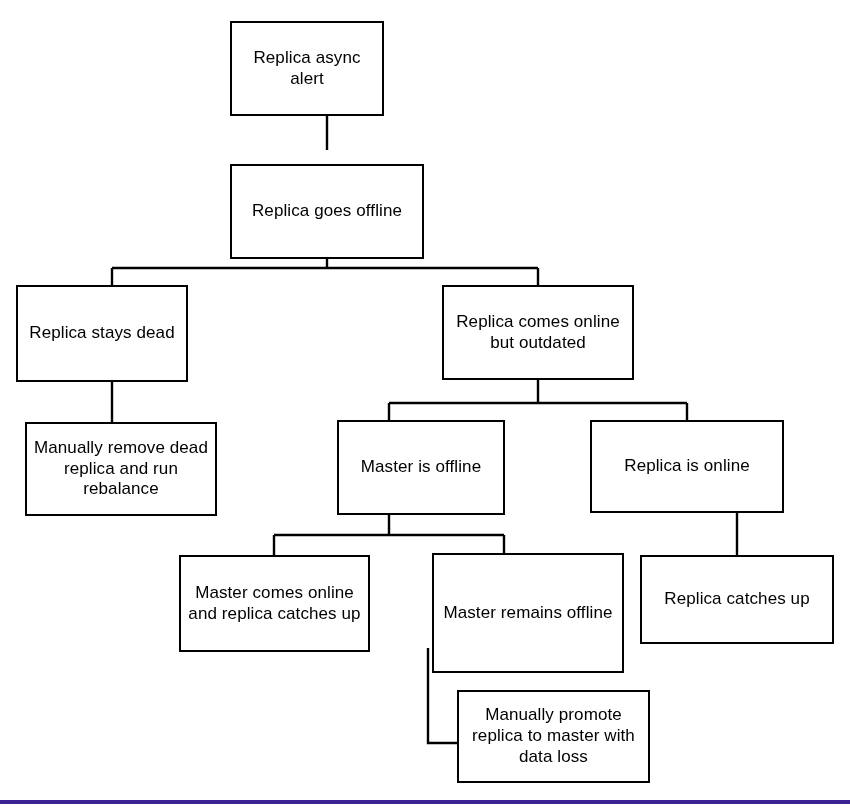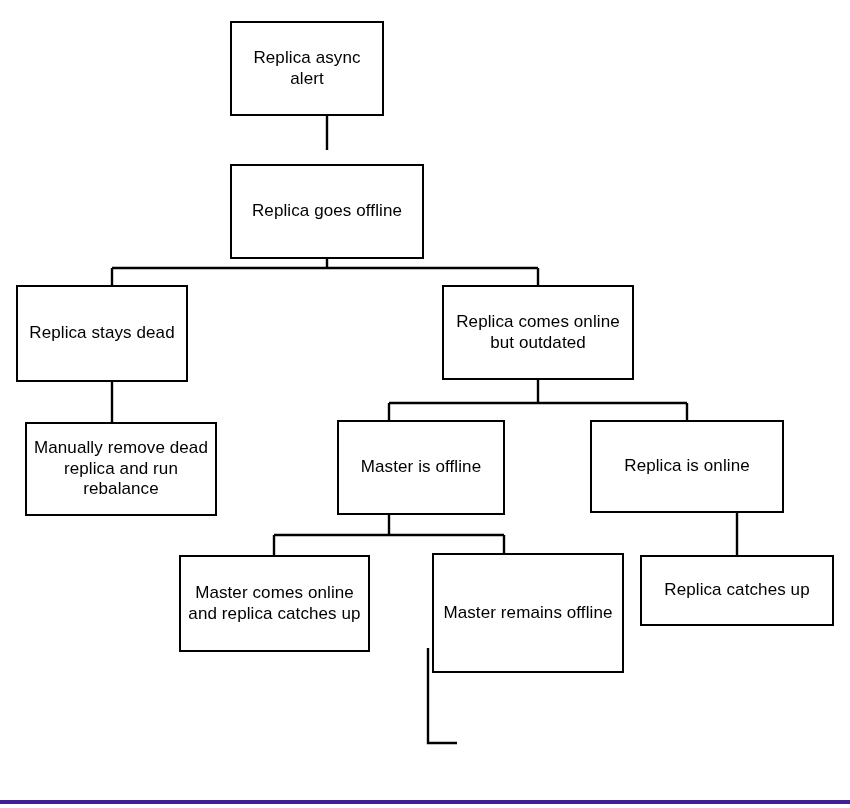--- a/index.html
+++ b/index.html
@@ -121,20 +121,25 @@
 
   <div class="node" style="left:179px; top:555px; width:191px; height:97px;">
     <span class="node-label">Master comes online
 and replica catches up</span>
   </div>
 
   <div class="node" style="left:408px; top:553px; width:192px; height:120px;margin-left:24px;">
     <span class="node-label">Master remains offline</span>
   </div>
 
-  <div class="node" style="left:640px; top:555px; width:194px; height:71px;">
+  <div class="node" style="left:640px; top:555px; width:194px; height:89px;">
     <span class="node-label">Replica catches up</span>
   </div>
 
+  <div class="node" style="left:457px; top:690px; width:193px; height:93px;">
+    <span class="node-label">Manually promote
+replica to master with
+data loss</span>
+  </div>
 
   <div class="bottom-rule" style="top:800px; width:850px; height:4px;"></div>
 
 </div>
 
 </body></html>

